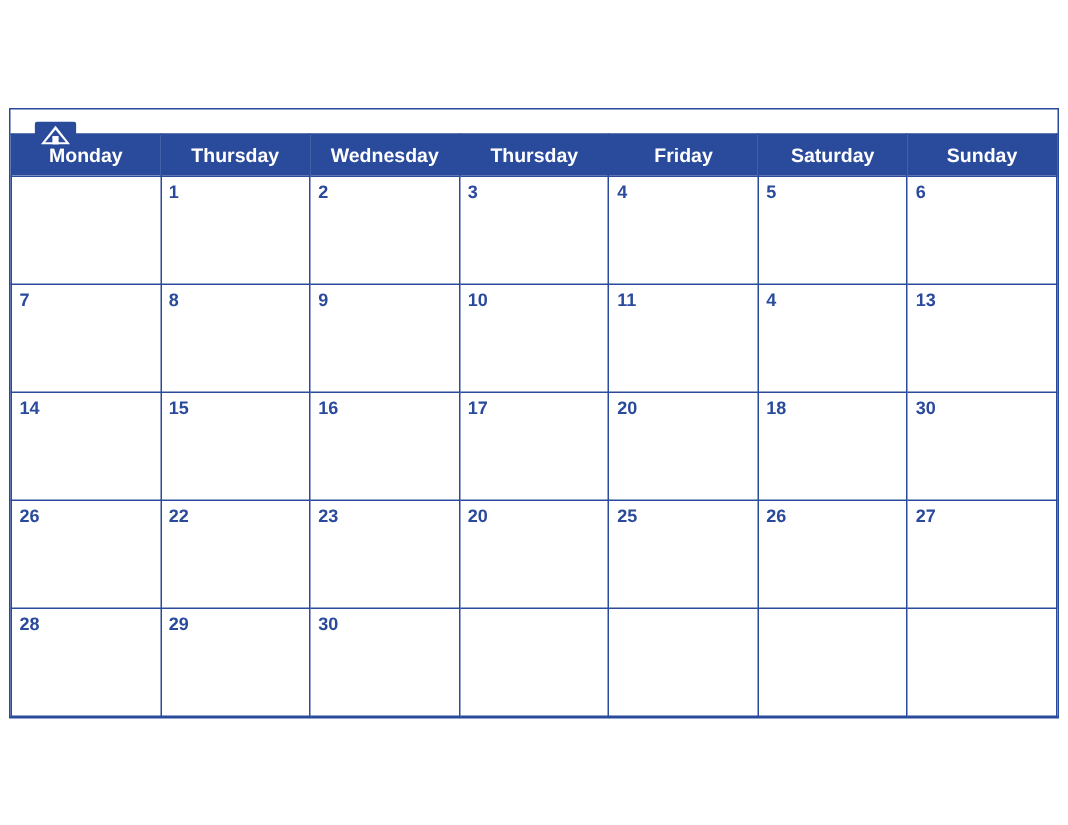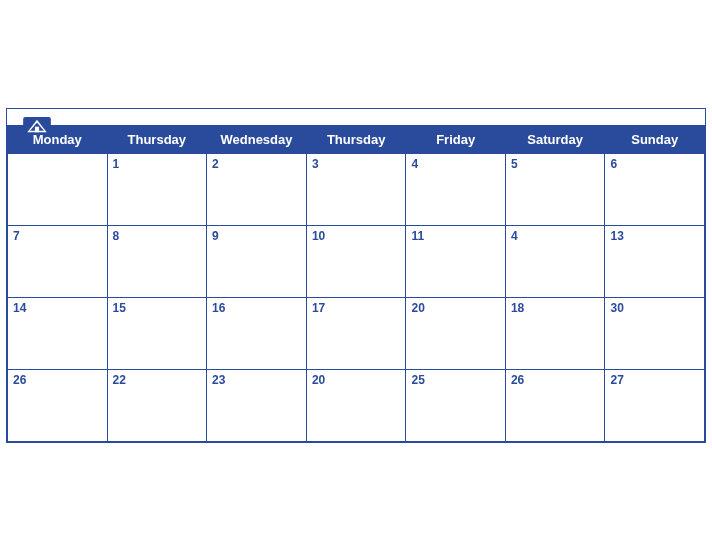--- a/index.html
+++ b/index.html
@@ -211,15 +211,30 @@
           <td>
             <span class="day-num">25</span>
           </td>
           <td>
             <span class="day-num">26</span>
           </td>
           <td>
             <span class="day-num">27</span>
           </td>
         </tr>
+        <tr>
+          <td>
+            <span class="day-num">28</span>
+          </td>
+          <td>
+            <span class="day-num">29</span>
+          </td>
+          <td>
+            <span class="day-num">30</span>
+          </td>
+          <td class="empty-cell"></td>
+          <td class="empty-cell"></td>
+          <td class="empty-cell"></td>
+          <td class="empty-cell"></td>
+        </tr>
       </tbody>
   </table>
 </div>
 
 </body></html>

